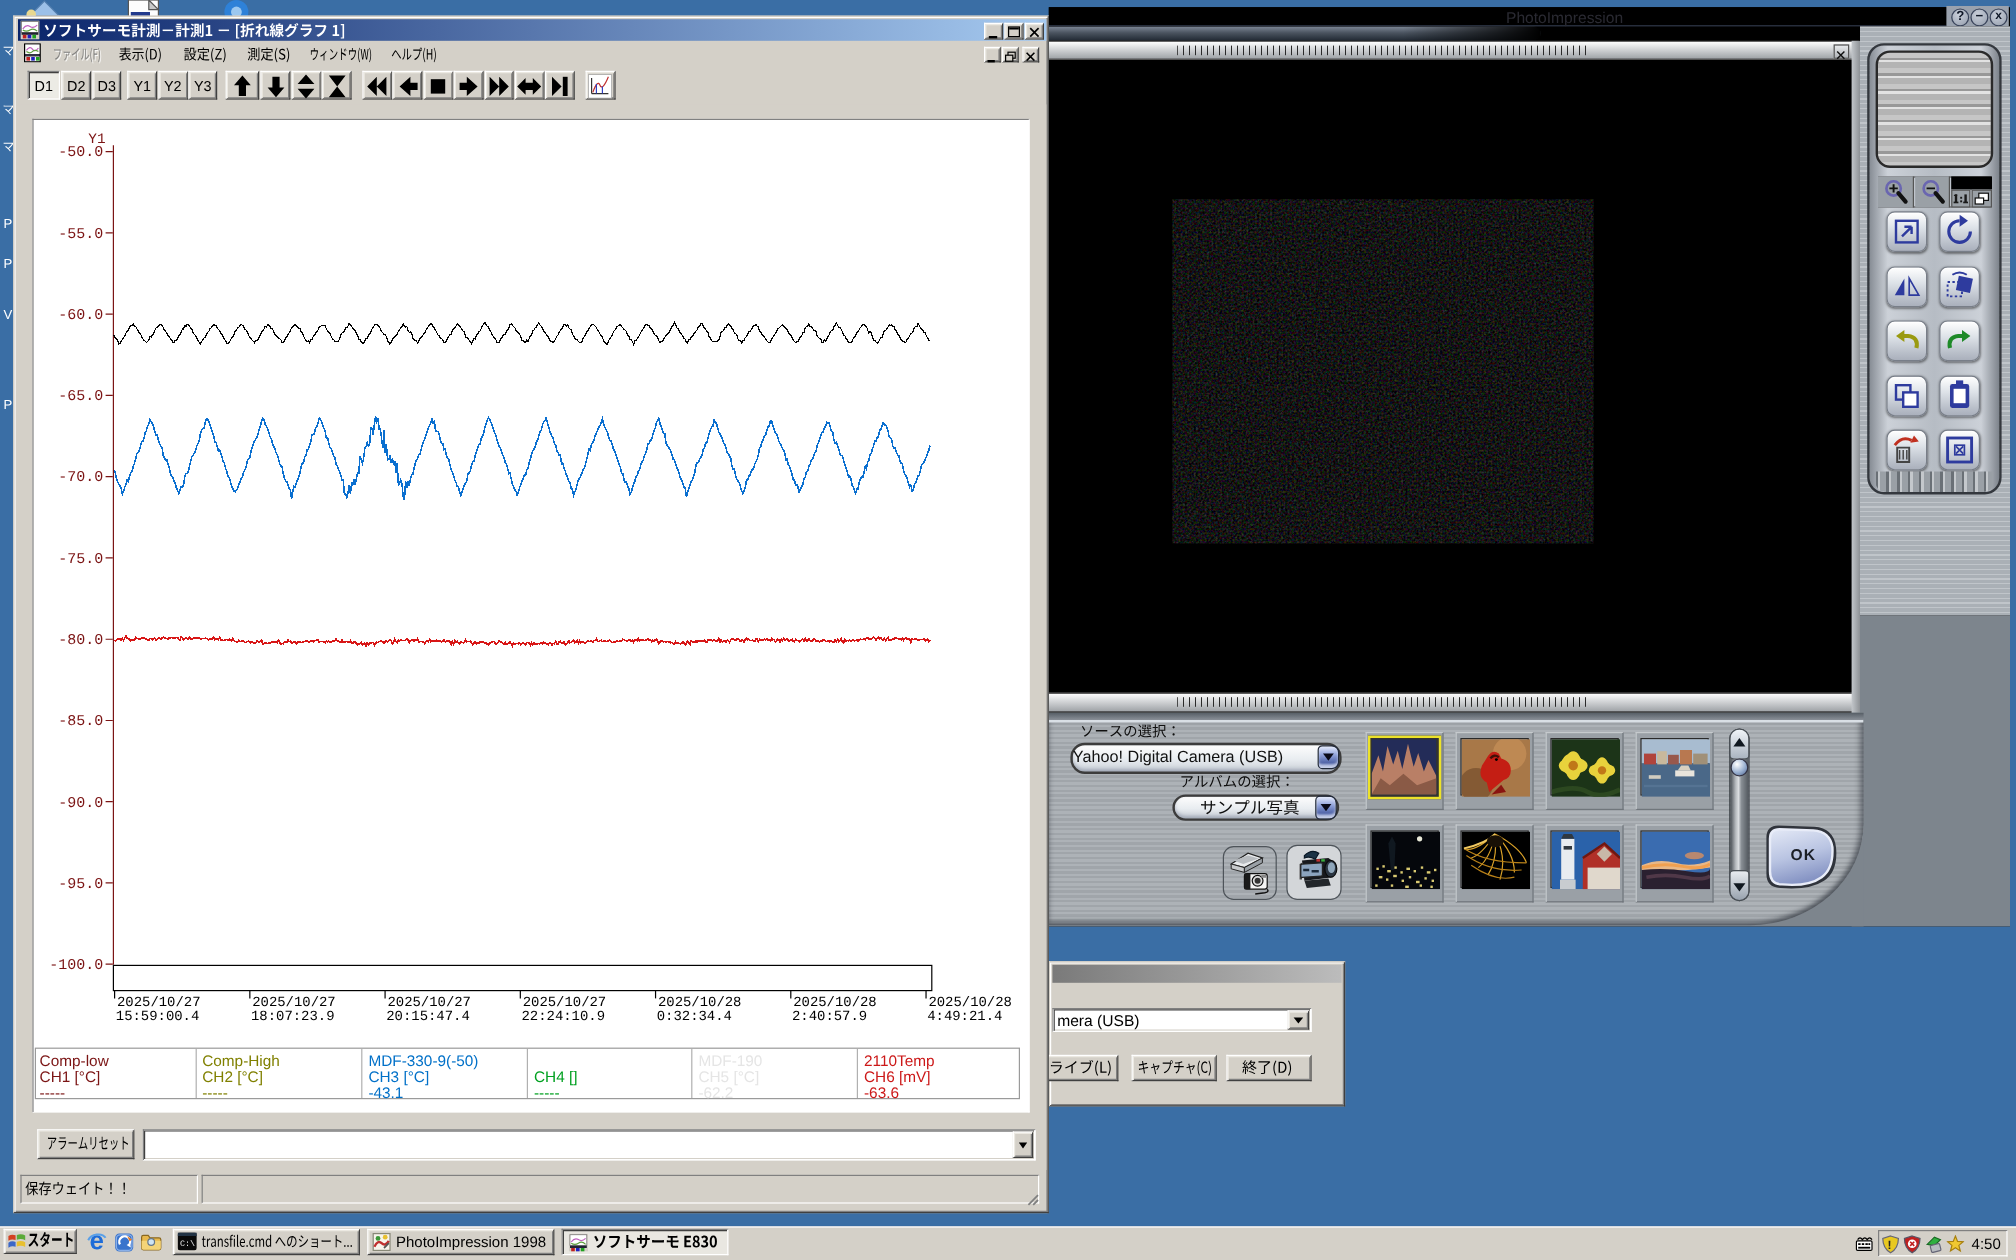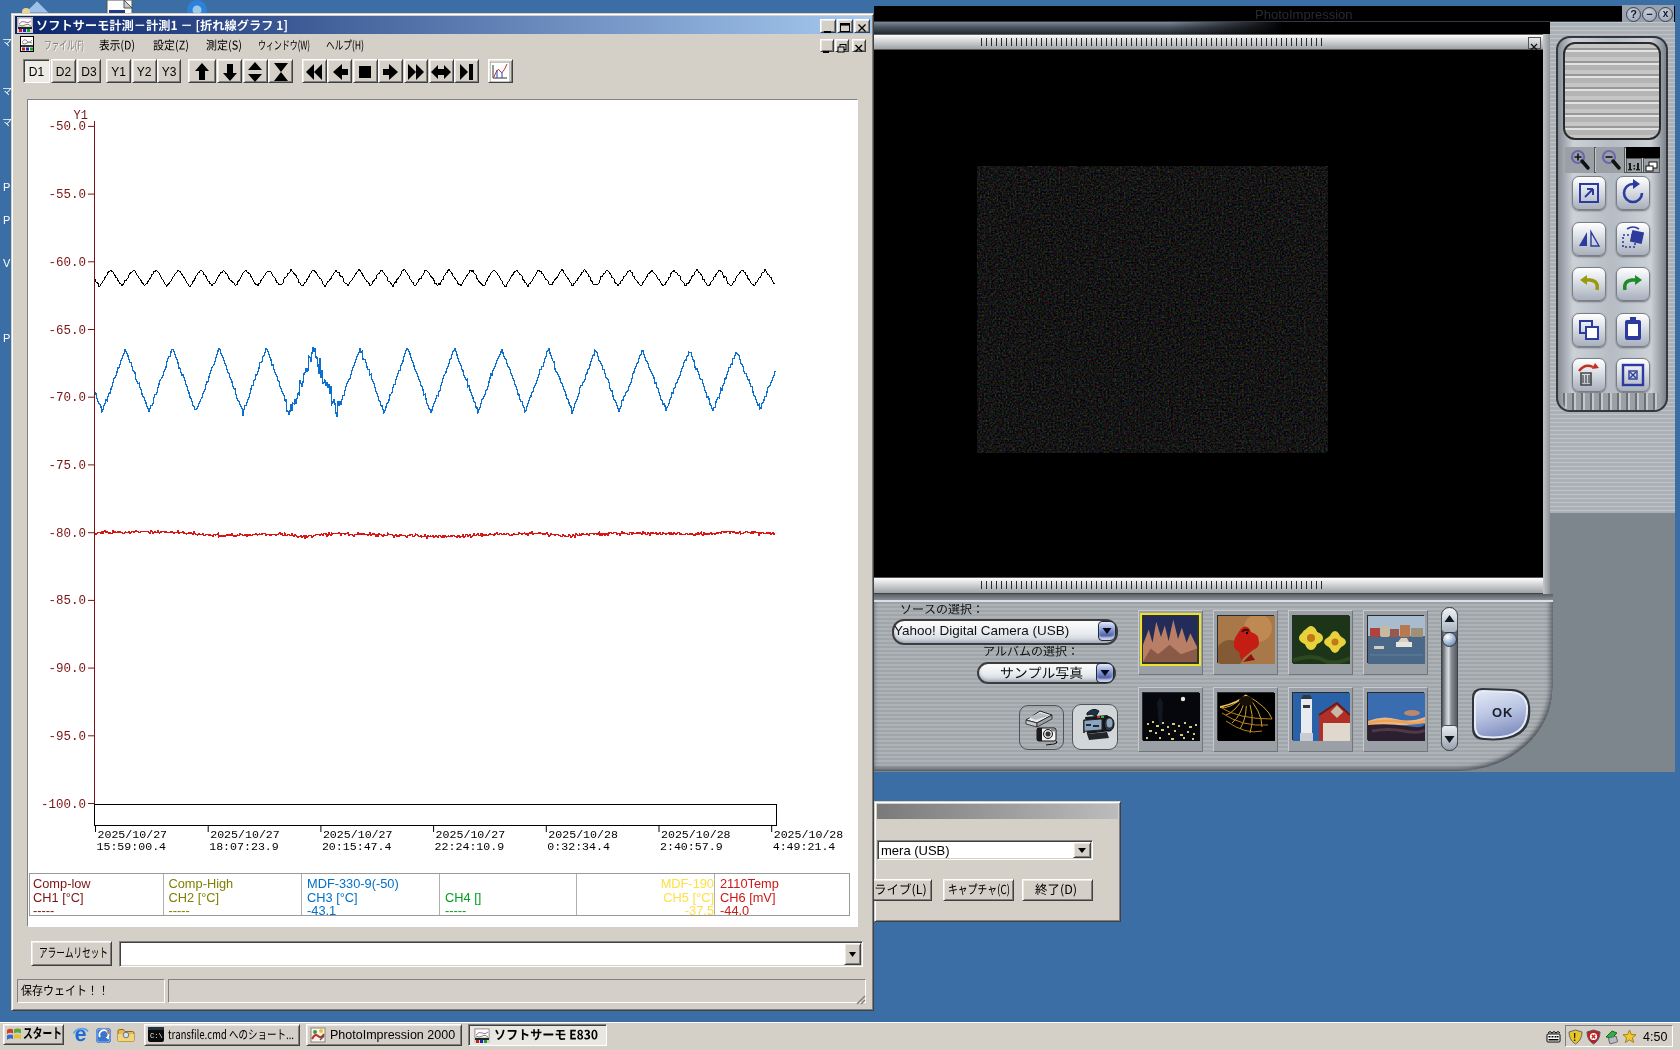--- a/index.html
+++ b/index.html
@@ -610,22 +610,22 @@
     <text x="743.7" y="749" font-family="Liberation Mono" font-size="11.6" fill="#000">4:49:21.4</text>
     <polyline points="66,178.4 67,180.9 68,181.2 69,182.4 70,185.6 71,185.2 72,183.0 73,181.9 74,180.2 75,179.2 76,176.4 77,174.9 78,173.8 79,171.6 80,170.6 81,170.2 82,168.8 83,170.8 84,170.9 85,173.0 86,174.6 87,176.6 88,176.9 89,179.4 90,181.2 91,182.5 92,183.2 93,184.5 94,183.5 95,182.2 96,179.6 97,179.8 98,178.3 99,176.9 100,174.3 101,172.4 102,171.8 103,170.9 104,169.7 105,169.1 106,170.3 107,171.8 108,174.1 109,175.1 110,176.8 111,178.3 112,179.4 113,181.4 114,182.4 115,184.1 116,184.2 117,182.8 118,182.8 119,180.6 120,179.1 121,177.6 122,175.8 123,173.0 124,173.1 125,170.4 126,170.9 127,169.1 128,169.9 129,171.0 130,172.3 131,173.8 132,176.2 133,177.9 134,178.6 135,180.9 136,183.0 137,184.3 138,185.3 139,183.5 140,182.5 141,180.7 142,180.0 143,178.0 144,176.0 145,175.1 146,173.0 147,172.3 148,170.7 149,169.5 150,170.2 151,170.3 152,172.3 153,173.5 154,174.7 155,176.4 156,177.9 157,180.0 158,181.7 159,182.8 160,185.2 161,185.5 162,184.2 163,182.7 164,180.3 165,179.6 166,177.6 167,174.9 168,174.4 169,172.1 170,171.8 171,170.0 172,169.4 173,170.2 174,170.7 175,173.8 176,173.9 177,175.6 178,177.8 179,180.0 180,180.5 181,182.4 182,183.2 183,184.5 184,182.9 185,182.9 186,182.0 187,179.7 188,178.1 189,175.7 190,174.4 191,173.2 192,171.0 193,171.4 194,169.8 195,169.9 196,170.8 197,172.8 198,172.9 199,175.1 200,177.5 201,178.8 202,179.5 203,180.7 204,181.3 205,181.9 206,184.3 207,184.1 208,183.6 209,180.5 210,179.7 211,177.8 212,176.3 213,174.4 214,172.0 215,171.2 216,170.1 217,169.6 218,170.9 219,171.4 220,172.5 221,172.8 222,175.5 223,176.6 224,179.2 225,181.2 226,182.5 227,183.7 228,183.0 229,184.7 230,182.3 231,182.1 232,179.4 233,178.2 234,176.9 235,175.2 236,174.0 237,171.8 238,171.0 239,170.3 240,170.0 241,170.3 242,170.6 243,173.1 244,174.8 245,176.2 246,177.1 247,179.4 248,181.4 249,181.8 250,183.5 251,183.7 252,183.4 253,183.1 254,181.8 255,178.2 256,176.5 257,176.2 258,174.7 259,171.9 260,172.2 261,170.8 262,168.5 263,170.0 264,171.0 265,172.5 266,173.6 267,174.5 268,177.0 269,178.3 270,181.7 271,181.8 272,183.7 273,185.1 274,184.8 275,183.2 276,181.0 277,181.0 278,178.6 279,177.3 280,175.6 281,173.1 282,171.9 283,169.9 284,169.7 285,169.5 286,170.4 287,171.4 288,172.9 289,175.3 290,176.1 291,177.7 292,177.7 293,179.7 294,183.0 295,183.9 296,185.8 297,184.1 298,182.2 299,180.2 300,179.9 301,178.3 302,177.7 303,174.7 304,173.8 305,172.0 306,170.9 307,169.1 308,170.8 309,171.8 310,170.8 311,174.6 312,176.0 313,175.7 314,176.6 315,180.9 316,181.9 317,182.7 318,183.0 319,185.0 320,183.3 321,181.2 322,180.0 323,179.0 324,177.2 325,176.4 326,174.1 327,172.6 328,170.8 329,170.1 330,168.6 331,169.4 332,171.3 333,172.6 334,174.4 335,176.0 336,178.1 337,179.0 338,180.9 339,180.8 340,182.5 341,184.4 342,184.3 343,183.3 344,180.3 345,179.4 346,177.7 347,177.6 348,174.1 349,172.9 350,172.5 351,170.7 352,169.0 353,169.4 354,170.9 355,172.1 356,173.7 357,175.0 358,175.8 359,180.1 360,180.1 361,181.3 362,182.6 363,184.3 364,185.6 365,183.0 366,180.7 367,181.5 368,178.3 369,177.5 370,175.7 371,174.8 372,172.8 373,170.2 374,169.4 375,167.7 376,169.2 377,171.0 378,171.6 379,174.0 380,175.3 381,177.7 382,179.1 383,181.1 384,181.4 385,184.2 386,184.1 387,184.1 388,181.9 389,180.8 390,178.5 391,177.7 392,177.6 393,175.0 394,174.2 395,172.2 396,169.5 397,168.9 398,169.8 399,171.3 400,171.9 401,174.2 402,175.4 403,176.4 404,177.4 405,179.4 406,182.9 407,182.5 408,183.9 409,184.3 410,182.3 411,183.5 412,181.0 413,178.7 414,178.5 415,174.8 416,174.0 417,172.1 418,171.6 419,169.4 420,168.1 421,169.7 422,171.0 423,172.4 424,174.7 425,175.8 426,177.4 427,178.7 428,179.8 429,182.7 430,183.4 431,183.5 432,184.6 433,183.4 434,181.3 435,179.3 436,178.3 437,175.8 438,174.5 439,173.0 440,171.7 441,169.1 442,169.6 443,170.6 444,169.4 445,172.1 446,173.2 447,173.9 448,177.5 449,178.9 450,180.7 451,181.7 452,182.3 453,183.5 454,184.5 455,184.5 456,183.8 457,180.7 458,179.5 459,177.3 460,175.5 461,174.3 462,172.3 463,171.2 464,169.7 465,169.4 466,169.9 467,170.9 468,171.9 469,174.2 470,175.2 471,177.3 472,178.9 473,179.8 474,183.2 475,184.0 476,185.4 477,185.8 478,183.4 479,181.1 480,180.3 481,178.4 482,176.1 483,174.4 484,173.7 485,171.3 486,170.7 487,170.1 488,169.5 489,171.3 490,172.2 491,173.4 492,174.1 493,175.1 494,178.8 495,179.2 496,181.7 497,182.1 498,183.8 499,186.0 500,183.0 501,182.7 502,181.3 503,180.1 504,178.2 505,175.9 506,174.7 507,172.8 508,171.3 509,169.3 510,169.3 511,170.6 512,170.2 513,172.5 514,173.0 515,175.1 516,177.1 517,178.4 518,178.9 519,180.3 520,183.0 521,184.2 522,183.6 523,183.6 524,181.5 525,180.2 526,178.4 527,177.6 528,176.5 529,175.2 530,173.1 531,171.2 532,169.9 533,167.7 534,169.4 535,172.2 536,172.7 537,174.8 538,176.3 539,177.6 540,178.9 541,181.1 542,181.6 543,184.4 544,184.8 545,182.0 546,182.3 547,180.1 548,179.5 549,177.5 550,176.3 551,174.8 552,173.7 553,171.4 554,170.9 555,168.7 556,168.8 557,170.5 558,172.3 559,173.3 560,175.4 561,176.2 562,179.7 563,180.3 564,182.9 565,183.9 566,183.2 567,183.8 568,183.7 569,182.9 570,182.4 571,179.2 572,175.6 573,175.3 574,174.4 575,172.2 576,172.1 577,170.0 578,168.8 579,170.1 580,170.8 581,172.6 582,173.9 583,176.4 584,177.0 585,178.1 586,181.4 587,182.8 588,182.6 589,184.8 590,182.9 591,182.9 592,180.2 593,179.6 594,177.9 595,175.4 596,175.1 597,173.9 598,172.1 599,170.2 600,170.3 601,169.0 602,171.0 603,171.2 604,175.1 605,175.6 606,177.8 607,178.9 608,179.7 609,181.5 610,182.9 611,184.1 612,184.4 613,184.0 614,181.5 615,180.1 616,178.7 617,177.0 618,175.5 619,172.8 620,172.7 621,171.4 622,170.4 623,169.5 624,170.8 625,171.8 626,172.7 627,174.0 628,175.8 629,177.9 630,178.4 631,180.1 632,182.1 633,183.8 634,184.2 635,183.9 636,183.7 637,181.4 638,179.7 639,178.9 640,176.5 641,176.0 642,172.5 643,171.1 644,170.8 645,169.1 646,170.9 647,171.3 648,172.1 649,174.1 650,174.4 651,175.2 652,178.9 653,180.3 654,181.1 655,181.6 656,184.7 657,184.5 658,182.2 659,183.2 660,181.5 661,179.4 662,177.9 663,175.4 664,174.1 665,174.0 666,171.0 667,170.4 668,168.0 669,170.2 670,171.5 671,172.1 672,173.5 673,175.3 674,178.4 675,178.5 676,181.1 677,181.7 678,184.2 679,184.1 680,184.7 681,183.7 682,181.0 683,179.8 684,178.8 685,175.8 686,175.5 687,173.6 688,171.9 689,171.1 690,169.2 691,169.5 692,170.7 693,170.8 694,173.9 695,176.4 696,175.3 697,176.3 698,179.8 699,182.4 700,182.7 701,184.0 702,184.9 703,184.3 704,181.9 705,180.5 706,180.3 707,177.2 708,174.7 709,174.3 710,173.1 711,171.6 712,169.7 713,170.1 714,169.6 715,171.2 716,171.1 717,174.0 718,174.3 719,177.8 720,178.3 721,180.1 722,182.3 723,183.0 724,183.5 725,184.4 726,184.1 727,181.6 728,180.8 729,178.8 730,177.0 731,176.5 732,174.8 733,171.9 734,171.2 735,171.3 736,168.5 737,170.1 738,172.1 739,173.9 740,174.0 741,176.0 742,176.2 743,179.1 744,180.7 745,182.5 746,183.1" fill="none" stroke="#000000" stroke-width="1" shape-rendering="crispEdges"></polyline>
     <polyline points="66,290.9 67,292.8 68,297.6 69,300.1 70,302.8 71,303.9 72,305.7 73,310.7 74,308.3 75,304.8 76,302.8 77,298.7 78,300.0 79,295.6 80,292.9 81,292.2 82,287.9 83,285.2 84,281.7 85,277.4 86,276.4 87,274.7 88,270.9 89,266.9 90,266.7 91,264.0 92,259.5 93,257.8 94,254.1 95,252.3 96,248.7 97,250.6 98,252.0 99,254.9 100,258.7 101,261.8 102,261.7 103,265.6 104,269.1 105,270.6 106,271.8 107,278.6 108,280.3 109,282.3 110,282.1 111,286.2 112,288.2 113,293.2 114,295.9 115,296.7 116,299.8 117,301.9 118,305.5 119,307.6 120,310.4 121,307.3 122,304.6 123,304.8 124,302.9 125,296.3 126,293.4 127,293.4 128,291.8 129,286.7 130,283.0 131,279.3 132,278.1 133,276.5 134,274.5 135,270.7 136,268.4 137,266.6 138,260.1 139,257.8 140,255.9 141,255.7 142,250.8 143,248.4 144,248.3 145,250.0 146,253.5 147,256.0 148,258.8 149,261.9 150,267.2 151,267.6 152,271.1 153,274.7 154,273.8 155,276.4 156,279.5 157,283.6 158,285.0 159,289.3 160,291.8 161,296.1 162,297.0 163,300.1 164,304.5 165,305.7 166,308.4 167,308.8 168,307.5 169,305.9 170,302.9 171,300.4 172,298.0 173,296.4 174,292.5 175,290.5 176,288.4 177,283.6 178,281.0 179,280.9 180,276.2 181,272.1 182,269.3 183,266.6 184,265.1 185,263.5 186,261.0 187,256.6 188,253.8 189,249.9 190,247.4 191,248.7 192,252.7 193,254.3 194,256.4 195,259.6 196,262.8 197,264.5 198,268.2 199,271.1 200,272.7 201,276.3 202,278.2 203,280.9 204,285.3 205,287.3 206,287.7 207,293.6 208,297.5 209,299.9 210,300.4 211,303.1 212,306.0 213,307.1 214,314.6 215,308.4 216,304.3 217,304.8 218,301.2 219,298.9 220,296.3 221,292.9 222,288.0 223,284.8 224,284.7 225,279.2 226,278.7 227,273.9 228,273.4 229,270.4 230,267.3 231,261.2 232,261.2 233,260.4 234,255.6 235,254.5 236,251.9 237,247.4 238,248.2 239,250.7 240,253.7 241,256.1 242,258.7 243,264.3 244,263.9 245,268.7 246,272.0 247,273.1 248,275.6 249,279.3 250,280.2 251,285.6 252,287.2 253,290.2 254,292.3 255,294.7 256,299.0 257,299.0 258,310.5 259,310.9 260,313.4 261,310.2 262,303.0 263,310.4 264,301.9 265,303.0 266,298.0 267,303.1 268,297.7 269,293.1 270,293.6 271,279.4 272,282.1 273,285.3 274,281.1 275,272.6 276,271.4 277,267.7 278,270.7 279,269.7 280,255.5 281,256.2 282,261.2 283,252.3 284,246.1 285,250.2 286,247.5 287,256.5 288,256.4 289,264.6 290,272.6 291,257.5 292,276.6 293,269.2 294,282.3 295,281.7 296,278.7 297,284.9 298,280.9 299,286.5 300,283.4 301,292.8 302,284.6 303,303.0 304,301.8 305,299.0 306,302.7 307,312.8 308,315.9 309,300.2 310,305.2 311,299.9 312,303.7 313,298.6 314,294.3 315,294.4 316,289.3 317,285.6 318,282.3 319,281.1 320,278.0 321,277.4 322,273.3 323,269.3 324,266.7 325,264.7 326,261.1 327,258.8 328,255.2 329,253.6 330,251.6 331,248.0 332,251.7 333,250.4 334,258.1 335,258.5 336,258.6 337,261.4 338,266.1 339,268.3 340,268.5 341,273.6 342,273.0 343,278.5 344,280.7 345,282.0 346,286.6 347,290.7 348,292.4 349,295.1 350,299.4 351,300.8 352,304.2 353,304.9 354,308.7 355,311.9 356,309.2 357,306.0 358,302.8 359,302.0 360,299.3 361,293.9 362,293.0 363,291.5 364,286.5 365,283.7 366,283.4 367,278.5 368,275.1 369,272.8 370,269.7 371,269.5 372,264.6 373,262.7 374,260.1 375,255.7 376,252.3 377,249.1 378,247.0 379,248.4 380,250.6 381,252.9 382,256.4 383,259.1 384,261.0 385,264.9 386,268.4 387,270.8 388,272.2 389,275.7 390,278.1 391,280.4 392,284.4 393,285.8 394,289.0 395,293.7 396,293.1 397,298.2 398,302.4 399,304.4 400,307.1 401,308.5 402,311.6 403,309.2 404,305.3 405,302.9 406,300.2 407,297.4 408,294.4 409,295.0 410,290.1 411,289.6 412,284.2 413,281.5 414,277.5 415,274.6 416,273.1 417,271.2 418,267.3 419,265.8 420,262.4 421,258.5 422,257.7 423,253.3 424,250.8 425,250.0 426,247.4 427,250.5 428,253.9 429,257.7 430,260.5 431,262.9 432,264.3 433,268.8 434,269.8 435,274.6 436,276.0 437,278.4 438,278.2 439,285.6 440,284.8 441,289.1 442,291.5 443,294.6 444,296.9 445,300.3 446,301.1 447,306.1 448,306.8 449,311.7 450,308.6 451,307.1 452,302.5 453,298.6 454,297.8 455,295.2 456,293.6 457,289.8 458,288.8 459,285.3 460,281.2 461,277.2 462,272.7 463,274.1 464,269.0 465,267.7 466,265.5 467,262.1 468,259.9 469,257.2 470,255.1 471,253.6 472,251.1 473,248.2 474,252.0 475,255.1 476,257.1 477,258.8 478,262.2 479,265.9 480,266.3 481,268.6 482,272.6 483,274.6 484,277.0 485,279.8 486,283.1 487,285.8 488,288.6 489,293.2 490,293.7 491,298.8 492,300.8 493,300.9 494,304.1 495,306.0 496,310.8 497,309.5 498,305.7 499,302.6 500,300.0 501,296.0 502,295.2 503,291.6 504,290.6 505,286.2 506,284.1 507,282.3 508,279.1 509,276.4 510,273.8 511,268.7 512,268.3 513,265.8 514,265.5 515,261.3 516,257.9 517,255.8 518,250.7 519,249.9 520,247.9 521,252.0 522,254.7 523,257.5 524,260.0 525,260.6 526,268.2 527,270.4 528,271.3 529,273.2 530,275.0 531,277.9 532,281.6 533,282.5 534,285.2 535,288.8 536,290.5 537,294.0 538,297.6 539,298.7 540,302.0 541,304.8 542,305.6 543,313.0 544,309.3 545,306.4 546,302.8 547,300.0 548,298.9 549,295.7 550,292.9 551,286.3 552,284.4 553,284.5 554,281.8 555,280.2 556,278.5 557,273.7 558,272.2 559,268.5 560,267.7 561,264.1 562,260.4 563,257.5 564,254.9 565,254.4 566,249.1 567,250.9 568,251.8 569,255.2 570,259.4 571,260.7 572,262.5 573,264.8 574,268.3 575,268.9 576,272.1 577,276.3 578,277.6 579,278.8 580,281.3 581,287.8 582,290.0 583,289.7 584,295.3 585,298.2 586,299.8 587,301.3 588,304.5 589,307.7 590,310.3 591,308.0 592,305.7 593,299.2 594,299.1 595,295.8 596,294.8 597,291.9 598,290.0 599,289.8 600,285.6 601,283.6 602,281.5 603,277.7 604,272.0 605,271.1 606,267.0 607,265.5 608,262.4 609,261.9 610,257.6 611,254.8 612,253.9 613,249.9 614,249.7 615,253.6 616,256.9 617,259.5 618,260.5 619,262.8 620,266.7 621,268.3 622,270.2 623,272.7 624,274.1 625,277.0 626,282.3 627,281.6 628,286.8 629,287.5 630,291.2 631,294.3 632,298.6 633,299.1 634,303.4 635,302.8 636,304.7 637,310.1 638,306.4 639,305.1 640,302.5 641,298.2 642,296.6 643,291.9 644,292.1 645,287.7 646,286.3 647,282.9 648,281.9 649,278.9 650,276.4 651,274.8 652,270.4 653,267.9 654,265.4 655,261.7 656,259.3 657,259.0 658,255.6 659,254.3 660,251.0 661,251.5 662,251.3 663,255.4 664,258.6 665,259.4 666,266.0 667,268.4 668,267.5 669,270.9 670,273.2 671,277.6 672,278.6 673,278.6 674,282.6 675,285.9 676,289.2 677,291.6 678,296.3 679,295.9 680,297.7 681,303.1 682,304.5 683,307.6 684,309.9 685,306.4 686,306.5 687,300.7 688,298.0 689,296.7 690,296.9 691,292.6 692,287.4 693,289.7 694,284.3 695,282.8 696,277.8 697,277.1 698,273.3 699,270.6 700,266.5 701,266.5 702,263.3 703,263.1 704,257.3 705,257.2 706,254.4 707,251.3 708,252.9 709,253.2 710,254.8 711,258.2 712,263.0 713,263.7 714,265.1 715,270.8 716,272.4 717,272.5 718,275.7 719,278.1 720,278.8 721,283.0 722,285.3 723,285.3 724,291.3 725,294.5 726,295.5 727,298.0 728,301.7 729,304.8 730,303.2 731,308.1 732,307.2 733,302.7 734,301.4 735,299.1 736,295.6 737,295.4 738,290.9 739,286.5 740,285.7 741,284.3 742,281.9 743,279.3 744,276.6 745,274.3 746,270.2" fill="none" stroke="#0a6fd0" stroke-width="1.3" shape-rendering="crispEdges"></polyline>
     <polyline points="66,432.5 67,433.0 68,432.6 69,431.2 70,431.3 71,431.6 72,432.6 73,431.0 74,432.6 75,430.6 76,429.2 77,431.2 78,431.0 79,431.8 80,432.9 81,431.9 82,432.2 83,432.5 84,429.9 85,431.1 86,430.9 87,431.5 88,431.3 89,430.4 90,431.2 91,430.7 92,431.3 93,431.4 94,432.2 95,432.6 96,431.2 97,431.0 98,432.0 99,431.0 100,430.9 101,432.7 102,431.7 103,430.6 104,430.6 105,431.8 106,430.8 107,430.0 108,430.2 109,430.9 110,431.2 111,431.4 112,430.5 113,430.7 114,430.3 115,430.7 116,430.2 117,430.8 118,430.2 119,430.2 120,431.5 121,432.4 122,429.6 123,430.7 124,432.3 125,431.5 126,430.3 127,431.2 128,431.4 129,429.9 130,431.9 131,431.7 132,430.9 133,430.8 134,430.7 135,430.4 136,431.0 137,430.8 138,431.5 139,431.2 140,431.2 141,431.2 142,430.8 143,431.0 144,431.5 145,432.2 146,431.5 147,431.7 148,431.5 149,430.0 150,432.2 151,431.5 152,431.1 153,431.9 154,430.2 155,432.5 156,432.0 157,432.9 158,432.7 159,432.2 160,431.8 161,432.3 162,431.7 163,432.8 164,433.1 165,430.7 166,432.7 167,433.7 168,433.7 169,434.0 170,432.6 171,433.7 172,433.4 173,433.6 174,433.0 175,434.4 176,434.6 177,433.7 178,433.4 179,433.7 180,434.7 181,433.5 182,434.7 183,434.6 184,435.0 185,433.2 186,433.8 187,433.8 188,433.3 189,432.1 190,435.8 191,435.0 192,434.9 193,435.1 194,435.3 195,434.6 196,435.4 197,434.1 198,434.3 199,434.0 200,433.9 201,433.8 202,434.6 203,432.6 204,434.1 205,435.8 206,435.0 207,435.6 208,434.1 209,434.2 210,434.5 211,432.4 212,433.6 213,433.4 214,434.7 215,434.8 216,433.9 217,433.8 218,435.4 219,434.0 220,433.8 221,434.0 222,434.4 223,434.2 224,433.9 225,433.6 226,433.2 227,432.8 228,433.9 229,434.0 230,433.2 231,433.1 232,433.9 233,432.9 234,432.7 235,432.5 236,432.1 237,434.2 238,433.5 239,433.5 240,433.5 241,434.0 242,434.6 243,433.3 244,434.0 245,433.3 246,434.0 247,434.3 248,433.2 249,433.2 250,432.9 251,431.6 252,433.1 253,433.0 254,434.3 255,434.4 256,432.1 257,434.2 258,434.4 259,433.6 260,433.7 261,434.5 262,434.1 263,433.0 264,434.7 265,435.4 266,433.6 267,434.1 268,435.2 269,436.2 270,435.6 271,435.2 272,434.3 273,436.2 274,435.5 275,434.9 276,437.4 277,434.6 278,436.4 279,435.1 280,435.0 281,434.2 282,434.5 283,436.7 284,435.2 285,434.3 286,434.4 287,433.7 288,433.3 289,433.3 290,433.8 291,435.0 292,433.8 293,433.0 294,434.1 295,432.7 296,432.4 297,433.0 298,435.6 299,434.1 300,431.5 301,433.5 302,434.7 303,432.0 304,433.0 305,432.2 306,432.8 307,432.7 308,432.8 309,432.5 310,431.3 311,432.3 312,434.4 313,432.8 314,432.2 315,432.2 316,433.5 317,432.3 318,432.5 319,431.2 320,433.9 321,433.7 322,433.6 323,433.7 324,434.1 325,435.6 326,433.7 327,433.1 328,433.8 329,431.9 330,433.5 331,432.5 332,433.3 333,432.9 334,433.4 335,432.5 336,433.6 337,433.3 338,433.4 339,434.0 340,433.4 341,432.0 342,434.0 343,433.5 344,432.9 345,433.0 346,433.9 347,435.9 348,433.6 349,435.8 350,432.9 351,434.0 352,433.3 353,434.9 354,435.5 355,434.0 356,434.3 357,434.7 358,434.2 359,432.1 360,433.7 361,433.6 362,433.7 363,433.3 364,434.6 365,436.2 366,434.7 367,433.9 368,435.4 369,434.8 370,435.2 371,433.5 372,434.1 373,434.2 374,434.3 375,434.8 376,434.6 377,435.8 378,436.6 379,434.8 380,434.6 381,433.9 382,433.7 383,433.7 384,435.8 385,435.3 386,434.6 387,433.0 388,433.8 389,434.1 390,435.4 391,435.8 392,434.4 393,436.0 394,435.3 395,435.2 396,433.8 397,435.4 398,437.1 399,434.7 400,435.7 401,435.1 402,435.2 403,435.4 404,434.5 405,436.4 406,435.5 407,434.6 408,435.6 409,436.4 410,434.6 411,434.2 412,435.1 413,436.7 414,434.5 415,436.4 416,434.8 417,435.7 418,435.9 419,435.3 420,435.1 421,435.5 422,434.5 423,435.3 424,434.1 425,434.6 426,435.4 427,435.5 428,436.1 429,434.5 430,435.0 431,436.7 432,435.1 433,435.4 434,433.4 435,436.0 436,435.8 437,433.6 438,433.4 439,435.1 440,435.0 441,433.9 442,436.3 443,435.9 444,434.5 445,433.0 446,434.6 447,434.1 448,433.3 449,432.4 450,434.6 451,434.1 452,432.5 453,435.2 454,433.1 455,434.7 456,433.8 457,434.0 458,434.6 459,434.6 460,433.5 461,432.9 462,433.7 463,433.5 464,433.1 465,434.3 466,432.9 467,432.8 468,431.3 469,433.7 470,433.7 471,432.7 472,432.6 473,433.7 474,433.5 475,432.7 476,433.8 477,433.4 478,433.0 479,432.2 480,433.5 481,434.4 482,434.5 483,433.9 484,433.9 485,432.9 486,433.8 487,433.3 488,433.4 489,433.1 490,431.6 491,432.1 492,432.6 493,433.0 494,432.9 495,432.3 496,432.1 497,433.3 498,432.5 499,434.2 500,432.3 501,431.9 502,432.7 503,431.0 504,433.2 505,432.3 506,432.6 507,432.6 508,432.7 509,432.5 510,432.0 511,431.6 512,432.8 513,432.2 514,433.5 515,432.4 516,433.7 517,432.3 518,431.5 519,433.5 520,435.4 521,434.2 522,432.8 523,433.5 524,433.9 525,433.5 526,434.0 527,433.6 528,433.9 529,433.6 530,434.6 531,434.3 532,435.3 533,435.6 534,433.8 535,435.0 536,434.6 537,435.1 538,435.7 539,435.2 540,434.0 541,434.6 542,436.4 543,435.1 544,433.3 545,434.8 546,436.0 547,432.9 548,433.7 549,434.2 550,434.3 551,433.0 552,434.2 553,432.7 554,433.1 555,433.2 556,433.2 557,433.4 558,432.3 559,433.8 560,434.3 561,432.5 562,432.4 563,432.5 564,432.5 565,433.1 566,432.1 567,432.8 568,433.1 569,433.0 570,431.1 571,434.1 572,432.3 573,434.1 574,432.8 575,433.0 576,434.4 577,432.4 578,433.0 579,434.4 580,432.0 581,431.5 582,431.5 583,432.4 584,432.7 585,431.6 586,431.4 587,431.8 588,433.5 589,432.6 590,432.4 591,434.2 592,432.3 593,430.9 594,432.2 595,431.5 596,432.6 597,432.8 598,432.4 599,433.4 600,433.5 601,431.7 602,431.6 603,433.5 604,431.9 605,432.7 606,432.4 607,432.2 608,431.8 609,432.5 610,431.4 611,432.3 612,432.0 613,433.2 614,430.8 615,432.1 616,431.9 617,433.8 618,433.1 619,431.4 620,432.2 621,434.0 622,431.6 623,432.8 624,431.2 625,432.4 626,432.2 627,431.4 628,433.1 629,433.1 630,432.5 631,431.7 632,433.4 633,433.7 634,431.7 635,432.8 636,432.7 637,433.9 638,432.9 639,432.4 640,431.7 641,433.1 642,431.2 643,433.1 644,433.1 645,431.4 646,432.5 647,433.2 648,432.9 649,431.7 650,431.7 651,433.6 652,433.0 653,433.0 654,433.9 655,433.2 656,433.2 657,432.3 658,432.3 659,433.5 660,433.5 661,432.8 662,433.8 663,432.9 664,433.4 665,434.1 666,434.1 667,432.1 668,433.4 669,431.9 670,433.6 671,432.9 672,431.1 673,433.9 674,434.5 675,431.8 676,433.5 677,432.7 678,433.1 679,432.3 680,433.2 681,432.5 682,431.9 683,433.0 684,432.7 685,432.3 686,433.1 687,432.2 688,431.7 689,432.0 690,431.9 691,431.6 692,432.1 693,430.9 694,430.3 695,431.8 696,431.0 697,431.5 698,431.0 699,430.0 700,430.9 701,432.7 702,430.9 703,430.2 704,431.4 705,430.4 706,431.8 707,432.5 708,431.1 709,432.7 710,431.5 711,430.2 712,432.9 713,432.4 714,432.2 715,431.4 716,431.7 717,430.3 718,430.7 719,431.1 720,431.4 721,431.2 722,432.2 723,430.9 724,432.5 725,431.0 726,430.7 727,431.5 728,431.9 729,431.4 730,434.1 731,431.6 732,432.0 733,431.9 734,431.4 735,432.0 736,432.9 737,432.2 738,432.0 739,432.0 740,432.0 741,431.4 742,433.1 743,432.1 744,431.3 745,433.8 746,432.3" fill="none" stroke="#d81616" stroke-width="1.4" shape-rendering="crispEdges"></polyline>
   </svg>
 <div style="position:absolute;left:29px;top:873px;width:821px;height:43px;background:#fff;border:1px solid #9a9a9a;"></div>
 <div style="position:absolute;left:29px;top:874px;width:134.5px;height:41px;border-right:1px solid #b0b0b0;font:12.8px/13.6px 'Liberation Mono';color:#7b1414;padding:3px 0 0 4px;white-space:pre;"><div style="height:13.6px">Comp-low</div><div style="height:13.6px">CH1 [°C]</div><div style="height:13.6px">-----</div></div>
 <div style="position:absolute;left:164.5px;top:874px;width:137.5px;height:41px;border-right:1px solid #b0b0b0;font:12.8px/13.6px 'Liberation Mono';color:#808000;padding:3px 0 0 4px;white-space:pre;"><div style="height:13.6px">Comp-High</div><div style="height:13.6px">CH2 [°C]</div><div style="height:13.6px">-----</div></div>
 <div style="position:absolute;left:303px;top:874px;width:137px;height:41px;border-right:1px solid #b0b0b0;font:12.8px/13.6px 'Liberation Mono';color:#0070c8;padding:3px 0 0 4px;white-space:pre;"><div style="height:13.6px">MDF-330-9(-50)</div><div style="height:13.6px">CH3 [°C]</div><div style="height:13.6px">-43.1</div></div>
 <div style="position:absolute;left:441px;top:874px;width:136px;height:41px;border-right:1px solid #b0b0b0;font:12.8px/13.6px 'Liberation Mono';color:#00a020;padding:3px 0 0 4px;white-space:pre;"><div style="height:13.6px"></div><div style="height:13.6px">CH4 []</div><div style="height:13.6px">-----</div></div>
-<div style="position:absolute;left:578px;top:874px;width:137px;height:41px;border-right:1px solid #b0b0b0;font:12.8px/13.6px 'Liberation Mono';color:#fde047;padding:3px 0 0 4px;white-space:pre;text-align:right;"><div style="height:13.6px">MDF-190</div><div style="height:13.6px">CH5 [°C]</div><div style="height:13.6px">-37.5</div></div>
-<div style="position:absolute;left:716px;top:874px;width:133px;height:41px;font:12.8px/13.6px 'Liberation Mono';color:#cc1818;padding:3px 0 0 4px;white-space:pre;"><div style="height:13.6px">2110Temp</div><div style="height:13.6px">CH6 [mV]</div><div style="height:13.6px">-44.0</div></div>
+<div style="position:absolute;left:578px;top:874px;width:137px;height:41px;border-right:1px solid #b0b0b0;font:12.8px/13.6px 'Liberation Mono';color:#e5e5e5;padding:3px 0 0 4px;white-space:pre;"><div style="height:13.6px">MDF-190</div><div style="height:13.6px">CH5 [°C]</div><div style="height:13.6px">-62.2</div></div>
+<div style="position:absolute;left:716px;top:874px;width:133px;height:41px;font:12.8px/13.6px 'Liberation Mono';color:#cc1818;padding:3px 0 0 4px;white-space:pre;"><div style="height:13.6px">2110Temp</div><div style="height:13.6px">CH6 [mV]</div><div style="height:13.6px">-63.6</div></div>
 <div style="position:absolute;left:31px;top:941px;width:81px;height:25px;background:#d4d0c8;border:1px solid;border-color:#fff #404040 #404040 #fff;box-shadow:inset 1px 1px 0 #ece9e2,inset -1px -1px 0 #808080;text-align:center;"></div>
 <svg style="position:absolute;left:39px;top:946px;overflow:visible" width="69" height="16">
     <g fill="#000" transform="translate(0,11.44) scale(0.008625,-0.013000)">
       <path transform="translate(0,0)" d="M931 676 882 723C867 720 831 717 812 717C752 717 286 717 238 717C201 717 159 721 124 726V635C163 639 201 641 238 641C285 641 738 641 808 641C775 579 681 470 589 417L655 364C769 443 864 572 904 640C911 651 924 666 931 676ZM532 544H442C445 518 446 496 446 472C446 305 424 162 269 68C241 48 207 32 179 23L253 -37C508 90 532 273 532 544Z"></path>
       <path transform="translate(1000,0)" d="M231 745V662C258 664 290 665 321 665C376 665 657 665 713 665C747 665 781 664 805 662V745C781 741 746 740 714 740C655 740 375 740 321 740C289 740 257 741 231 745ZM878 481 821 517C810 511 789 509 766 509C715 509 289 509 239 509C212 509 178 511 141 515V431C177 433 215 434 239 434C299 434 721 434 770 434C752 362 712 277 651 213C566 123 441 59 299 30L361 -41C488 -6 614 53 719 168C793 249 838 353 865 452C867 459 873 472 878 481Z"></path>
       <path transform="translate(2000,0)" d="M102 433V335C133 338 186 340 241 340C316 340 715 340 790 340C835 340 877 336 897 335V433C875 431 839 428 789 428C715 428 315 428 241 428C185 428 132 431 102 433Z"></path>
       <path transform="translate(3000,0)" d="M167 111C138 110 104 109 74 110L89 17C118 21 147 26 172 28C306 40 641 77 795 97C818 48 837 2 850 -34L934 4C892 107 783 308 712 411L637 377C674 329 719 251 759 172C649 157 457 136 310 122C360 252 459 559 488 653C501 695 512 721 522 746L422 766C419 740 415 716 403 670C375 572 273 252 217 114Z"></path>
       <path transform="translate(4000,0)" d="M776 759H682C685 734 687 706 687 672C687 637 687 552 687 514C687 325 675 244 604 161C542 91 457 51 365 28L430 -41C503 -16 603 27 668 105C740 191 773 270 773 510C773 548 773 632 773 672C773 706 774 734 776 759ZM312 751H221C223 732 225 697 225 679C225 649 225 388 225 346C225 316 222 284 220 269H312C310 287 308 320 308 345C308 387 308 649 308 679C308 703 310 732 312 751Z"></path>
       <path transform="translate(5000,0)" d="M886 575 827 621C815 614 796 608 774 603C732 594 557 558 387 525V681C387 710 389 744 394 773H299C304 744 306 711 306 681V510C200 490 105 473 60 467L75 384L306 432V129C306 30 340 -18 526 -18C651 -18 751 -10 840 2L844 88C744 69 648 59 532 59C412 59 387 81 387 150V448L765 524C735 464 662 354 587 286L657 244C737 327 816 452 862 535C868 548 879 565 886 575Z"></path>
       <path transform="translate(6000,0)" d="M483 576 410 551C430 506 477 379 488 334L562 360C549 404 500 536 483 576ZM845 520 759 547C744 419 692 292 621 205C539 102 412 26 296 -8L362 -75C474 -32 596 45 688 163C760 253 803 360 830 470C834 483 838 499 845 520ZM251 526 177 497C196 462 251 324 266 272L342 300C323 352 271 483 251 526Z"></path>
@@ -720,21 +720,21 @@
     </g>
   </svg>
 <div style="position:absolute;left:306px;top:1024px;width:156px;height:22px;background:#d4d0c8;border:1px solid;border-color:#fff #404040 #404040 #fff;box-shadow:inset 1px 1px 0 #ece9e2,inset -1px -1px 0 #808080;"></div>
 <div style="position:absolute;left:310px;top:1027px;width:16px;height:16px;"><svg width="16" height="16">
       <rect x="1" y="1" width="14" height="14" fill="#f8f4ec" stroke="#887"></rect>
       <path d="M2 12 Q5 6 8 9 T14 7" stroke="#c03030" stroke-width="2" fill="none"></path>
       <circle cx="5" cy="5" r="2" fill="#3c9838"></circle>
       <circle cx="11" cy="4" r="2" fill="#e8c030"></circle>
       <path d="M10 13 l4 -4" stroke="#555" stroke-width="1.5"></path>
     </svg></div>
-<div style="position:absolute;left:330px;top:1028px;width:130px;height:15px;font:12.5px 'Liberation Sans';color:#000;">PhotoImpression 2000</div>
+<div style="position:absolute;left:330px;top:1028px;width:130px;height:15px;font:12.5px 'Liberation Sans';color:#000;">PhotoImpression 1998</div>
 <div style="position:absolute;left:468px;top:1024px;width:139px;height:22px;background:#e9e7e1;border:1px solid;border-color:#808080 #fff #fff #808080;box-shadow:inset 1px 1px 0 #404040;"></div>
 <div style="position:absolute;left:474px;top:1028px;width:16px;height:15px;"><svg width="16" height="15">
       <rect width="16" height="15" fill="#d4d0c8"></rect>
       <rect x="1" y="1" width="14" height="9" fill="#fff" stroke="#555" stroke-width="0.5"></rect>
       <path d="M2 7 q3 -4 6 -2 t6 -1" stroke="#c060c0" fill="none"></path>
       <path d="M2 8 q3 2 6 0 t6 1" stroke="#60a040" fill="none"></path>
       <rect x="1" y="10" width="14" height="2" fill="#223"></rect>
       <rect x="2" y="12" width="3" height="3" fill="#c02020"></rect>
       <rect x="6" y="12" width="3" height="3" fill="#2020c0"></rect>
       <rect x="10" y="12" width="3" height="3" fill="#20a020"></rect>

